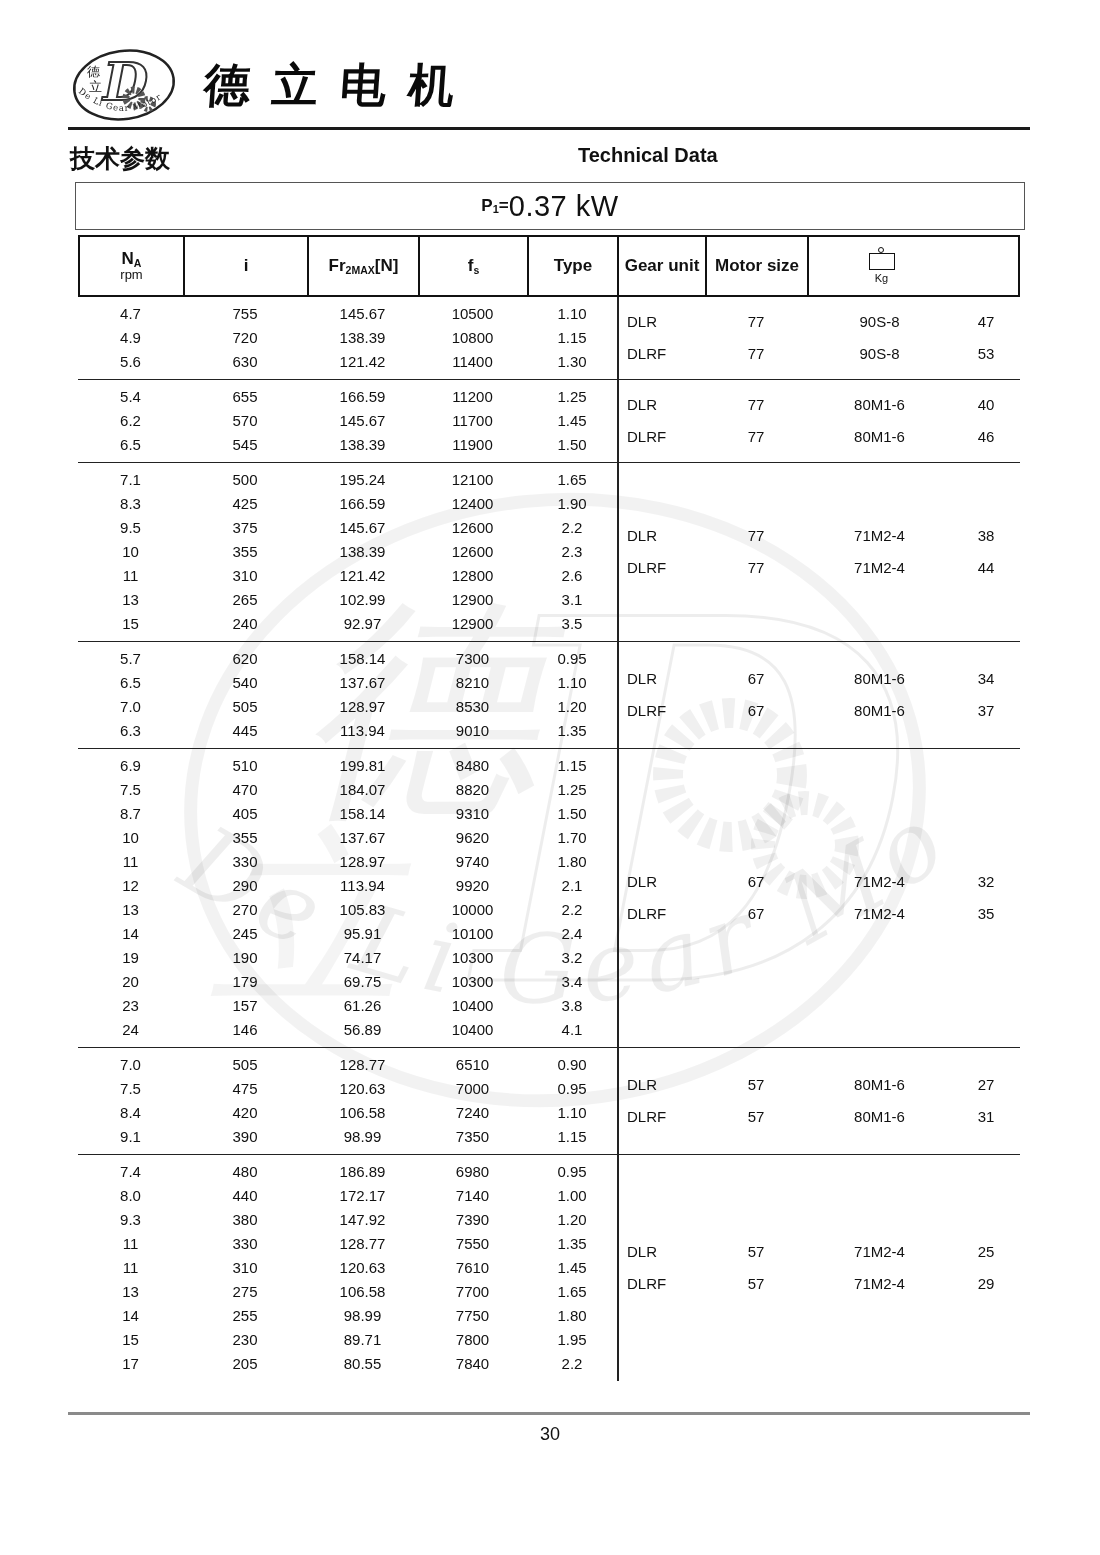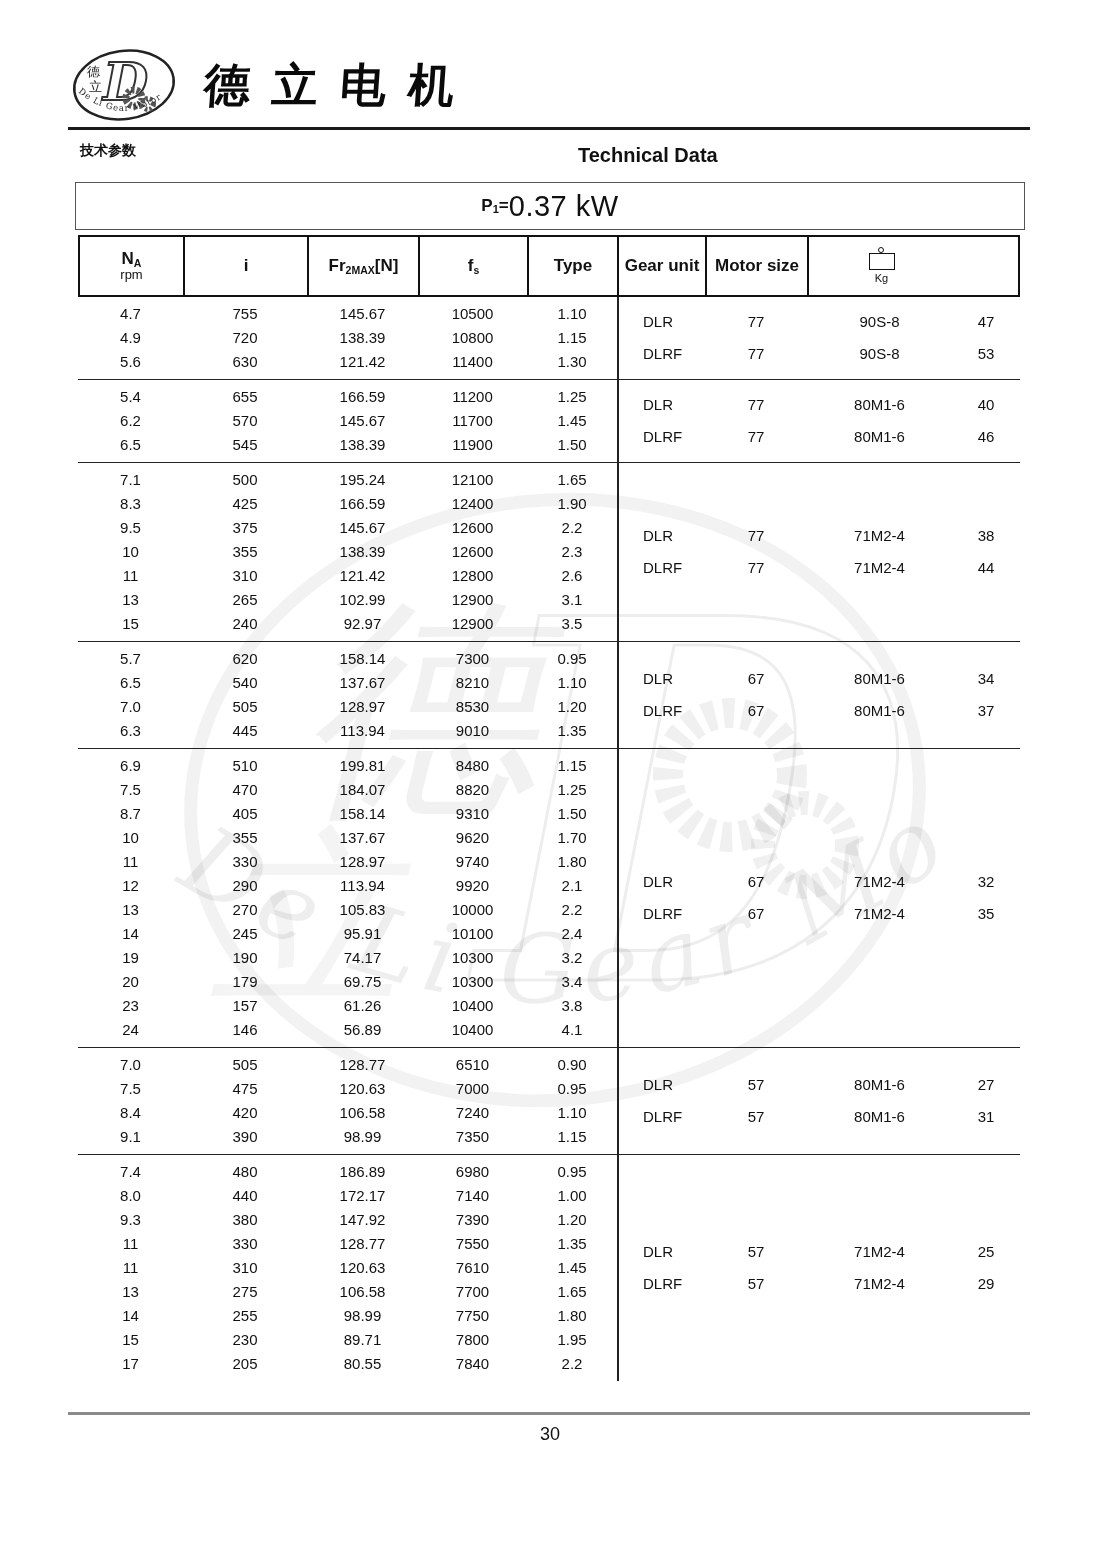--- a/index.html
+++ b/index.html
@@ -19,21 +19,21 @@
   
   .masthead{display:flex;align-items:center;gap:26px;padding-top:46px;height:80px;}
   .logo-wrap{width:108px;height:80px;flex:0 0 auto;}
   .brand{
     font-family:"DejaVu Serif", serif;
     font-weight:bold;font-size:46px;letter-spacing:22px;
     color:#0a0a0a;transform:skewX(-4deg);white-space:nowrap;
   }
   .header-rule{height:3px;background:#1a1a1a;margin-top:1px;width:962px;margin-left:-2px;}
   .section-row{position:relative;height:30px;margin-top:12px;}
-  .section-cn{position:absolute;left:10px;top:0;font-size:14px;font-weight:bold;}
+  .section-cn{position:absolute;left:0;top:0;font-size:25px;font-weight:bold;}
   .section-en{position:absolute;left:508px;top:2px;font-size:20px;font-weight:bold;}
   
   .power-box{
     margin-top:10px;margin-left:5px;width:948px;height:46px;
     border:1.5px solid #555;
     display:flex;align-items:center;justify-content:center;
   }
   .power-small{font-size:17px;font-weight:bold;}
   .power-sub{font-size:11px;font-weight:bold;vertical-align:baseline;position:relative;top:3px;}
   .power-big{font-size:29px;font-weight:normal;letter-spacing:0.5px;}
@@ -59,21 +59,21 @@
   .tbody{position:relative;margin-left:8px;width:942px;}
   .tbody::after{content:"";position:absolute;left:539px;top:0;bottom:0;width:1.5px;background:#222;}
   .group{display:flex;padding:5px 0;border-top:1.5px solid #222;}
   .group:first-child{border-top:none;}
   .rows{width:539px;}
   .row{display:grid;grid-template-columns:105px 124px 111px 109px 90px;height:24px;line-height:24px;}
   .cell{text-align:center;font-size:15px;}
   .motors{width:403px;display:flex;flex-direction:column;justify-content:center;gap:10px;}
   .motor-row{display:grid;grid-template-columns:88px 102px 145px 68px;height:22px;line-height:22px;}
   .mcell{text-align:center;font-size:15px;}
-  .mcell.m0{text-align:left;padding-left:26px;box-sizing:border-box;}
+  .mcell.m0{text-align:left;padding-left:10px;box-sizing:border-box;}
   
   .footer-rule{margin-top:31px;margin-left:-2px;width:962px;height:3px;background:#8a8a8a;}
   .page-num{margin-top:9px;text-align:center;font-size:18px;}
 </style>
 </head>
 <body>
 
 <div class="page">
 
   <svg class="watermark" width="1100" height="1555" viewBox="0 0 1100 1555">

